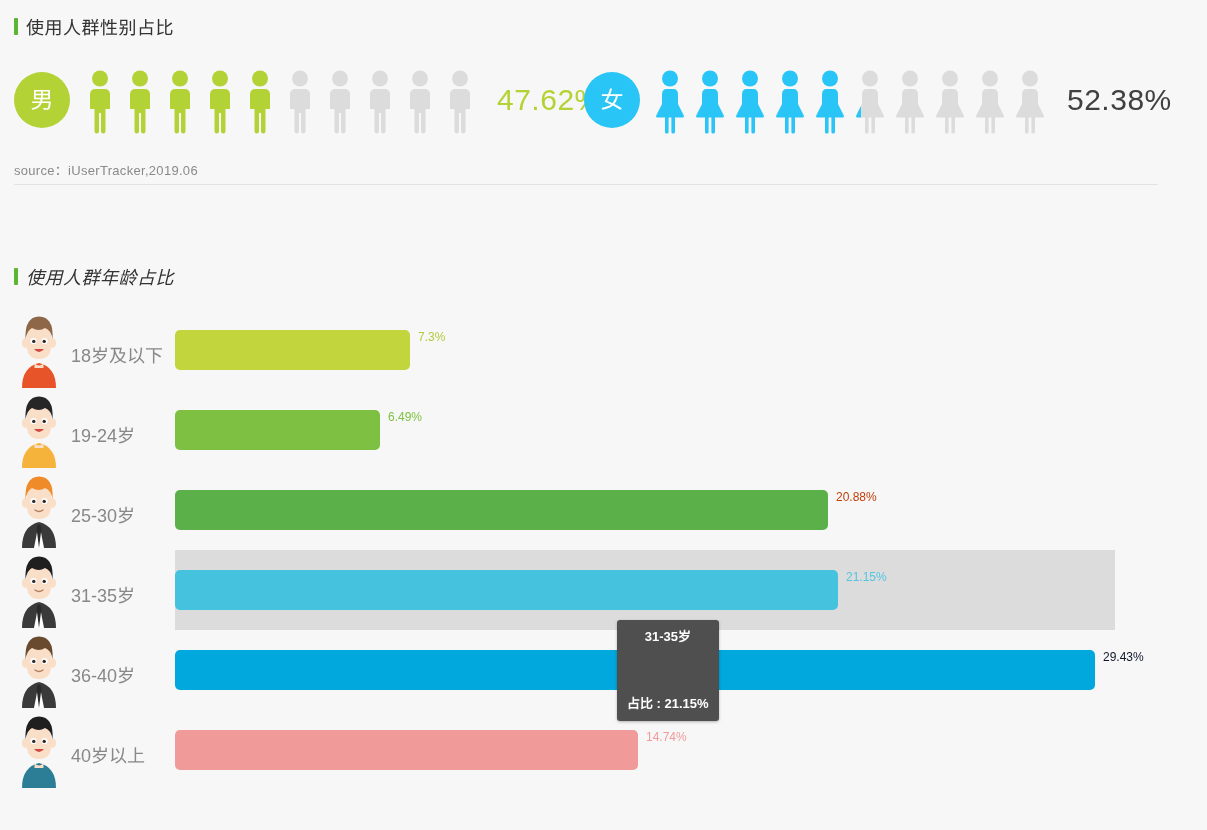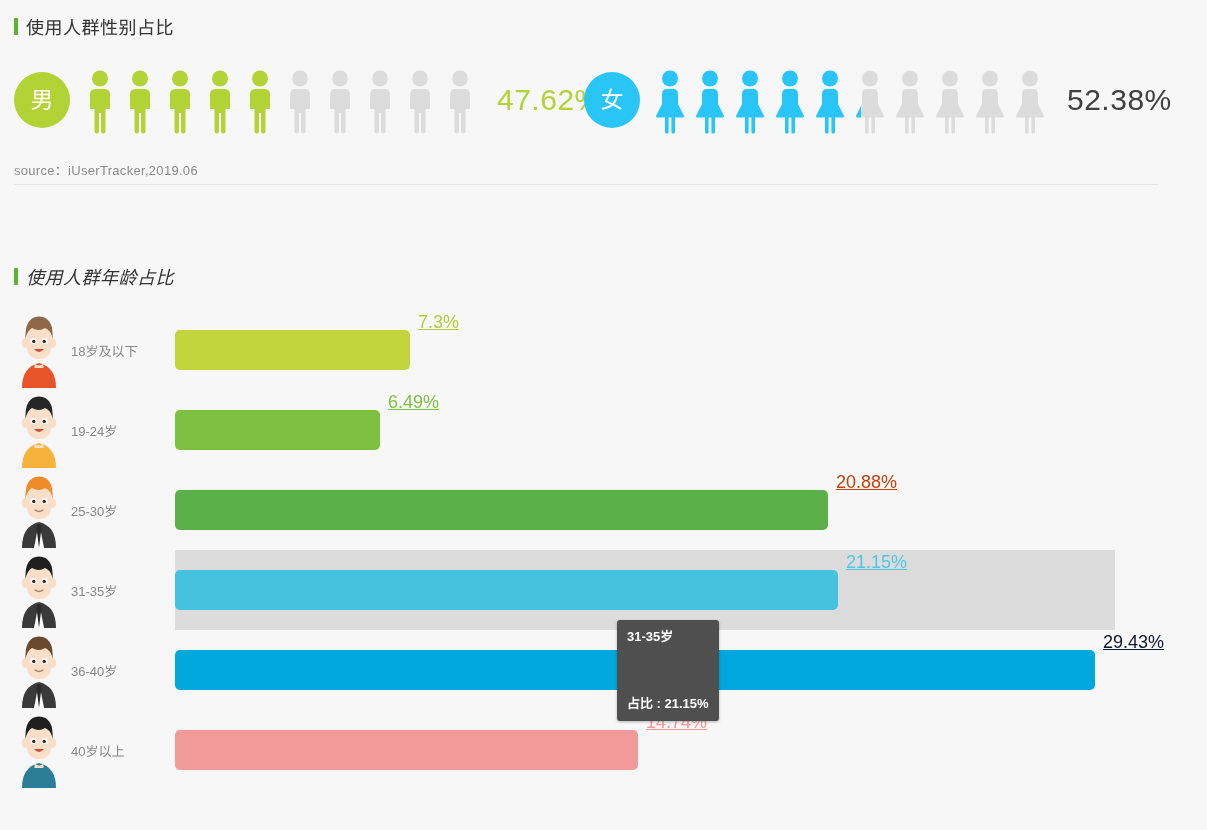--- a/index.html
+++ b/index.html
@@ -5,21 +5,21 @@
 <style>
   html,body{margin:0;padding:0;}
   body{
     width:1207px;height:830px;
     background:#f7f7f7;
     font-family:"Liberation Sans","DejaVu Sans",sans-serif;
     -webkit-font-smoothing:antialiased;
     overflow:hidden;
     position:relative;
   }
-  .page{position:relative;width:1109px;height:830px;}
+  .page{position:relative;width:1109px;height:830px;text-align:center;}
 
   
   .section-title{
     position:absolute;
     display:flex;align-items:center;
     font-size:18px;color:#333;letter-spacing:.5px;
   }
   .section-title .tick{
     display:inline-block;
     width:4px;height:17px;
@@ -87,32 +87,32 @@
     position:absolute;left:175px;top:0;width:940px;height:80px;
     background:#dcdcdc;
   }
   .avatar{
     position:absolute;left:14px;top:2px;
     width:50px;height:76px;
   }
   .avatar svg{display:block;}
   .age-label{
     position:absolute;left:71px;top:31px;
-    font-size:13px;color:#888;white-space:nowrap;
+    font-size:18px;color:#888;white-space:nowrap;
   }
   .bar-track{
     position:absolute;left:175px;top:20px;height:40px;
   }
   .bar{
     position:absolute;left:0;top:0;height:40px;
     border-radius:5px;
   }
   .bar-value{
-    position:absolute;top:2px;
-    font-size:18px;white-space:nowrap;text-decoration:underline;
+    position:absolute;top:20px;
+    font-size:12px;white-space:nowrap;
   }
 
   
   #tooltip{
     position:absolute;left:617px;top:620px;
     background:#4f4f4f;
     color:#fff;
     border-radius:3px;
     padding:7px 10px 8px 10px;
     font-size:13px;

